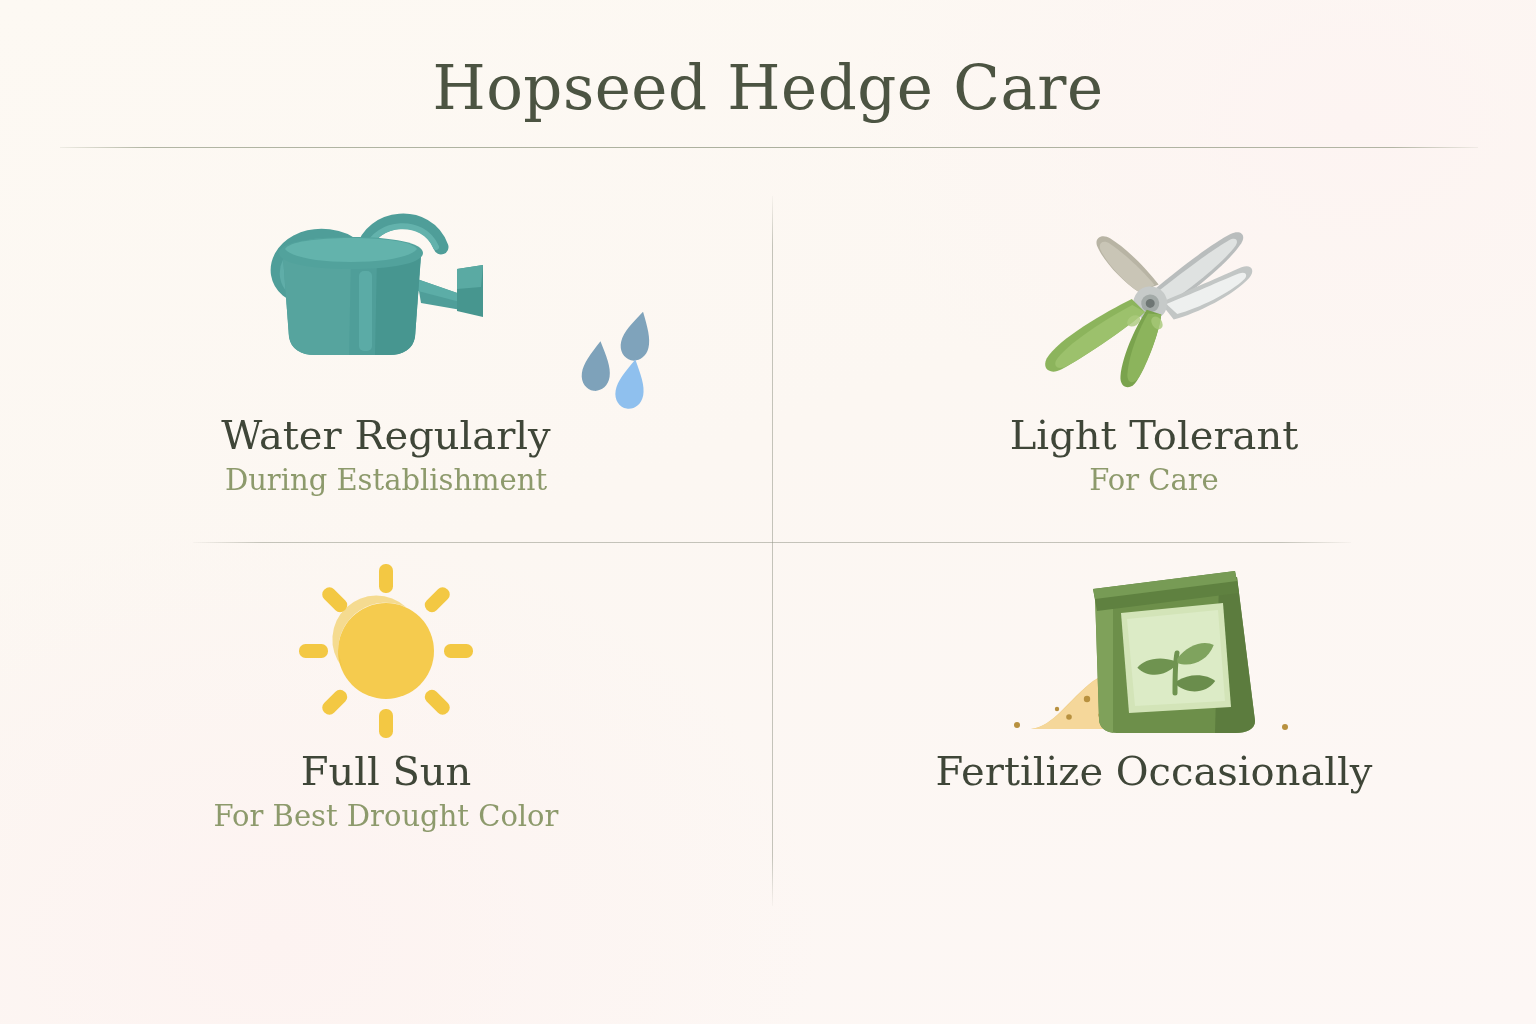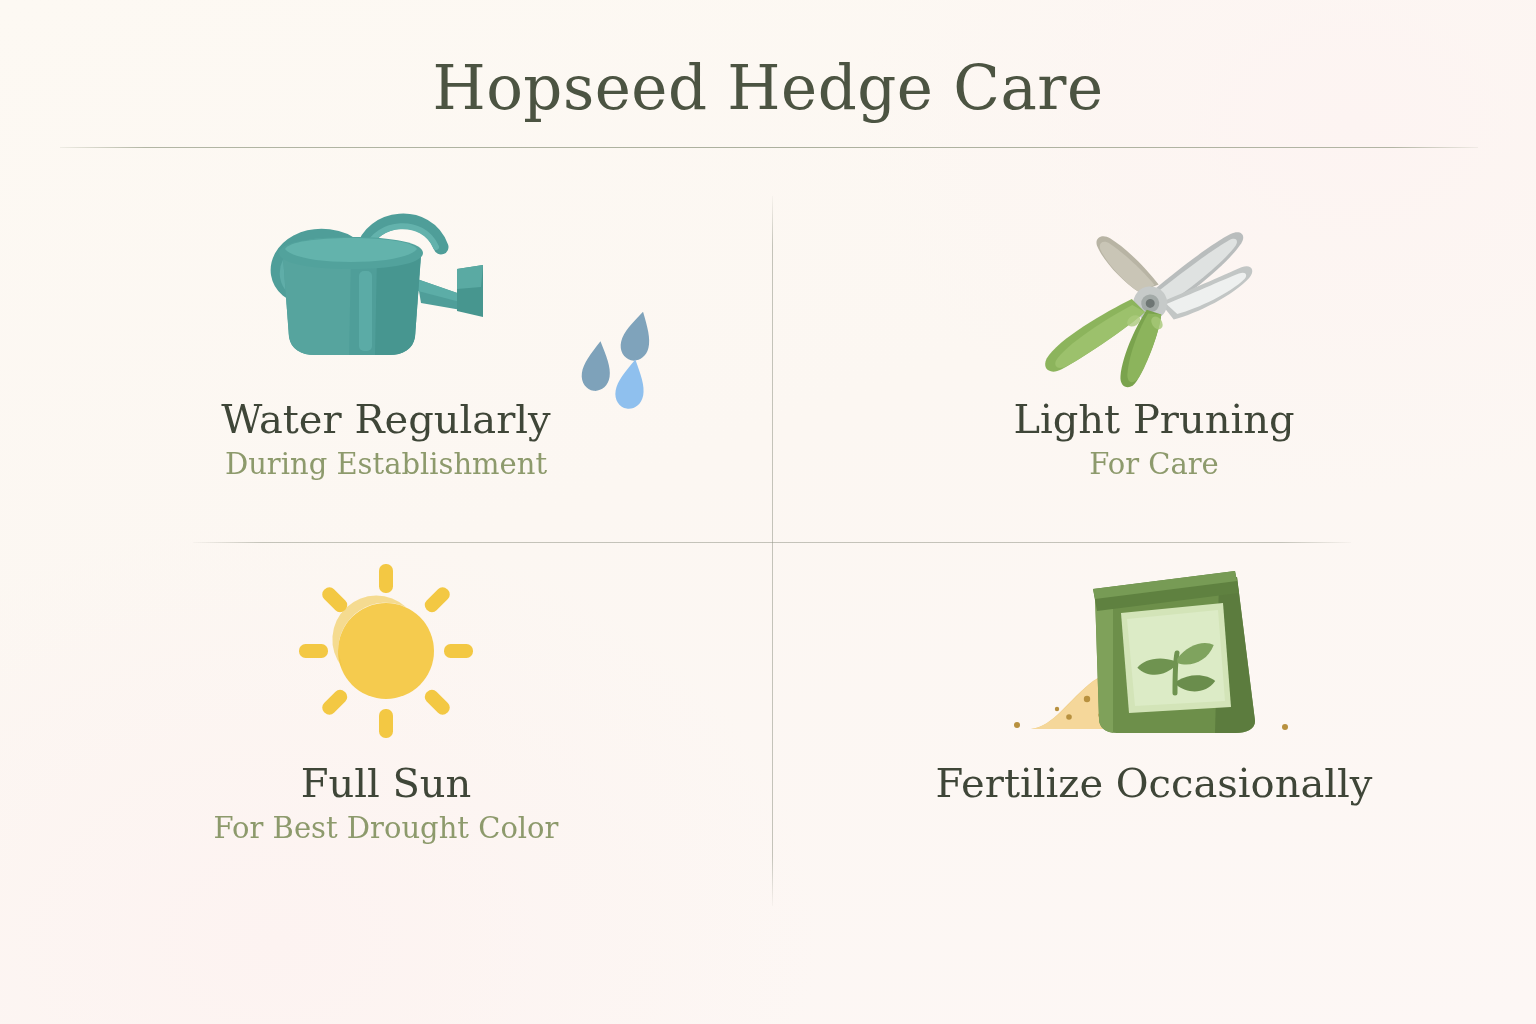--- a/index.html
+++ b/index.html
@@ -103,35 +103,35 @@
     display: flex;
     align-items: center;
     justify-content: center;
     margin-top: 14px;
   }
   .cell-title {
     font-family: "DejaVu Serif", "Liberation Serif", serif;
     font-size: 40px;
     font-weight: 400;
     color: #3f4638;
-    margin-top: 8px;
+    margin-top: 24px;
     line-height: 1.1;
     white-space: nowrap;
   }
   .cell-sub {
     font-family: "DejaVu Serif", "Liberation Serif", serif;
     font-size: 29px;
     font-weight: 400;
     color: #8d9a6c;
     margin-top: 8px;
     line-height: 1.1;
     white-space: nowrap;
   }
   .cell.row2 .icon-box { margin-top: 16px; height: 190px; }
-  .cell.row2 .cell-title { margin-top: 12px; }
+  .cell.row2 .cell-title { margin-top: 0; }
 
   svg { display: block; overflow: visible; }
 </style>
 </head>
 <body>
 
 <div id="page">
 
   <div class="title">Hopseed Hedge Care</div>
   <div class="title-rule"></div>
@@ -215,21 +215,21 @@
             <ellipse cx="112" cy="120" rx="7" ry="5" fill="#abcb7d" opacity="0.8" transform="rotate(-26 112 120)"></ellipse>
 
             <path d="M140 116 C 136 136, 120 166, 110 180 C 103 190, 92 186, 94 174
                      C 98 152, 116 122, 126 110 Z" fill="#7aa34d"></path>
             <path d="M140 116 C 136 135, 122 163, 113 176 C 107 184, 100 182, 101 173
                      C 104 153, 118 126, 127 114 Z" fill="#8cb45c"></path>
             <ellipse cx="135" cy="124" rx="7" ry="5" fill="#a6c878" opacity="0.8" transform="rotate(60 135 124)"></ellipse>
           </g>
         </svg>
       </div>
-      <div class="cell-title">Light Pruning</div>
+      <div class="cell-title">Light Tolerant</div>
       <div class="cell-sub">For Care</div>
     </div>
 
     <div class="cell row2">
       <div class="icon-box">
         <svg width="200" height="190" viewBox="0 0 200 190">
           <g transform="translate(100,92)">
             <circle cx="0" cy="0" r="48" fill="#f5cb4e"></circle>
             <path d="M-48 0 A 48 48 0 0 1 20 -44 A 44 44 0 0 0 -44 16 Z" fill="#eec53f" opacity="0.55"></path>
             <g fill="#f3c843">

